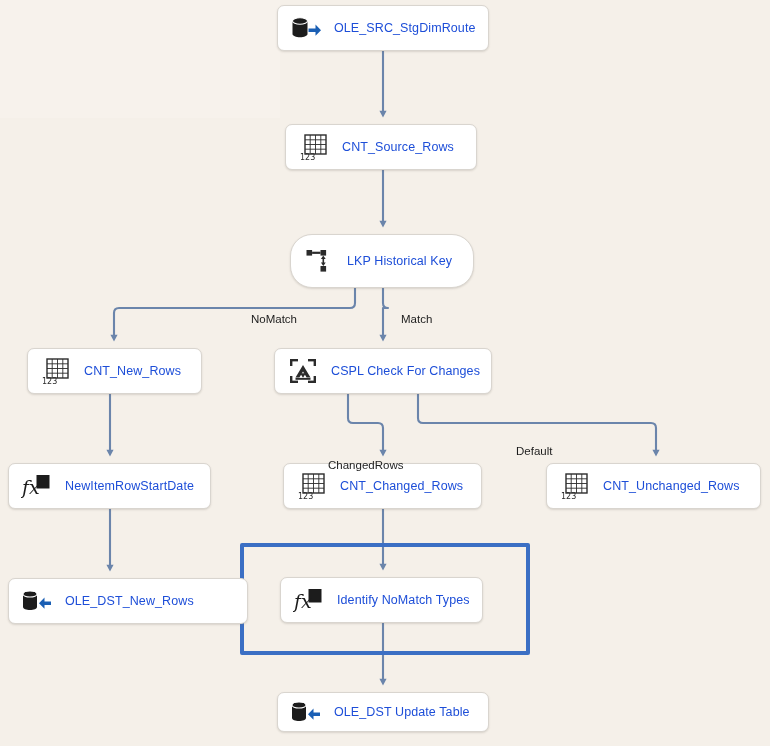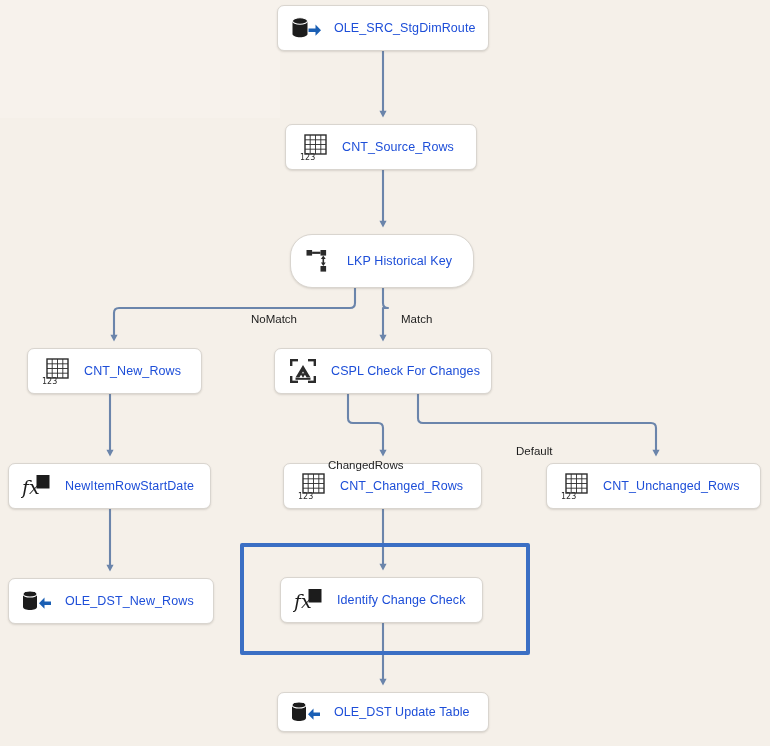--- a/index.html
+++ b/index.html
@@ -219,36 +219,36 @@
         <line x1="7" y1="18.2" x2="28" y2="18.2"></line>
         <line x1="12.2" y1="4" x2="12.2" y2="23"></line>
         <line x1="17.5" y1="4" x2="17.5" y2="23"></line>
         <line x1="22.8" y1="4" x2="22.8" y2="23"></line>
       </g>
       <text x="2" y="28.5" font-family="DejaVu Sans, sans-serif" font-size="8" fill="#2b2b2b">123</text>
     </svg>
     <span class="label">CNT_Unchanged_Rows</span>
   </div>
 
-  <div class="node" style="left: 8px; top: 578px; width: 206px; height: 46px;">
+  <div class="node" style="left: 8px; top: 578px; width: 240px; height: 46px;">
     <svg class="icon" viewBox="0 0 32 32">
       <ellipse cx="9" cy="9" rx="7" ry="3" fill="#1c1c1c"></ellipse>
       <path d="M2,9 L2,22 C2,23.7 5.2,25 9,25 C12.8,25 16,23.7 16,22 L16,9 Z" fill="#1c1c1c"></path>
       <ellipse cx="9" cy="9" rx="7" ry="3" fill="none" stroke="#ffffff" stroke-width="1.1"></ellipse>
       <path d="M30,16.5 L23.5,16.5 L23.5,12.6 L18,18.2 L23.5,23.8 L23.5,19.9 L30,19.9 Z" fill="#1a5fb4"></path>
     </svg>
     <span class="label">OLE_DST_New_Rows</span>
   </div>
 
   <div class="node" style="left: 280px; top: 577px; width: 203px; height: 46px;">
     <svg class="icon" viewBox="0 0 32 32">
       <rect x="15.5" y="5" width="13" height="13.5" fill="#1c1c1c"></rect>
       <text x="1" y="24" font-family="DejaVu Serif, serif" font-style="italic" font-size="19" fill="#1c1c1c">fx</text>
     </svg>
-    <span class="label">Identify Change Check</span>
+    <span class="label">Identify NoMatch Types</span>
   </div>
 
   <div class="node" style="left: 277px; top: 692px; width: 212px; height: 40px;">
     <svg class="icon" viewBox="0 0 32 32">
       <ellipse cx="9" cy="9" rx="7" ry="3" fill="#1c1c1c"></ellipse>
       <path d="M2,9 L2,22 C2,23.7 5.2,25 9,25 C12.8,25 16,23.7 16,22 L16,9 Z" fill="#1c1c1c"></path>
       <ellipse cx="9" cy="9" rx="7" ry="3" fill="none" stroke="#ffffff" stroke-width="1.1"></ellipse>
       <path d="M30,16.5 L23.5,16.5 L23.5,12.6 L18,18.2 L23.5,23.8 L23.5,19.9 L30,19.9 Z" fill="#1a5fb4"></path>
     </svg>
     <span class="label">OLE_DST Update Table</span>

